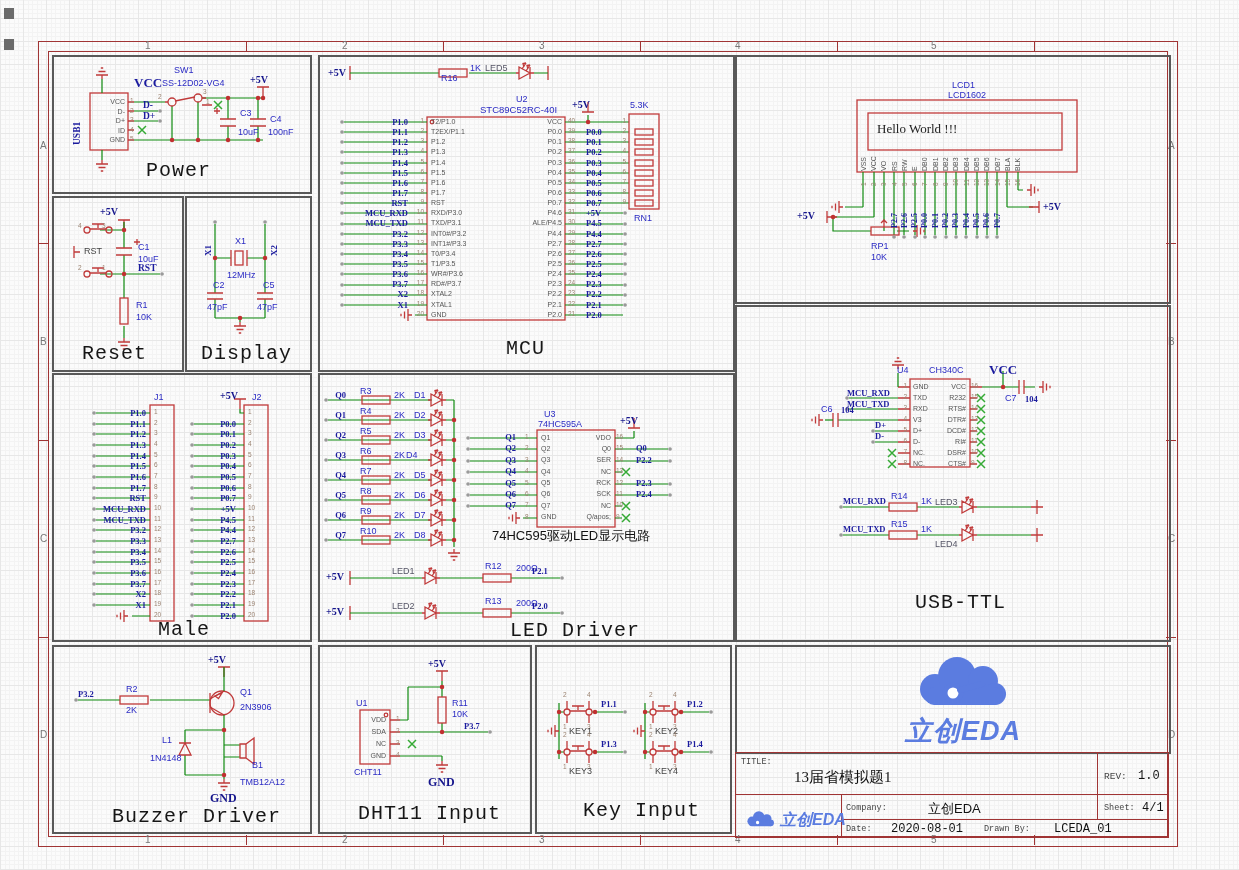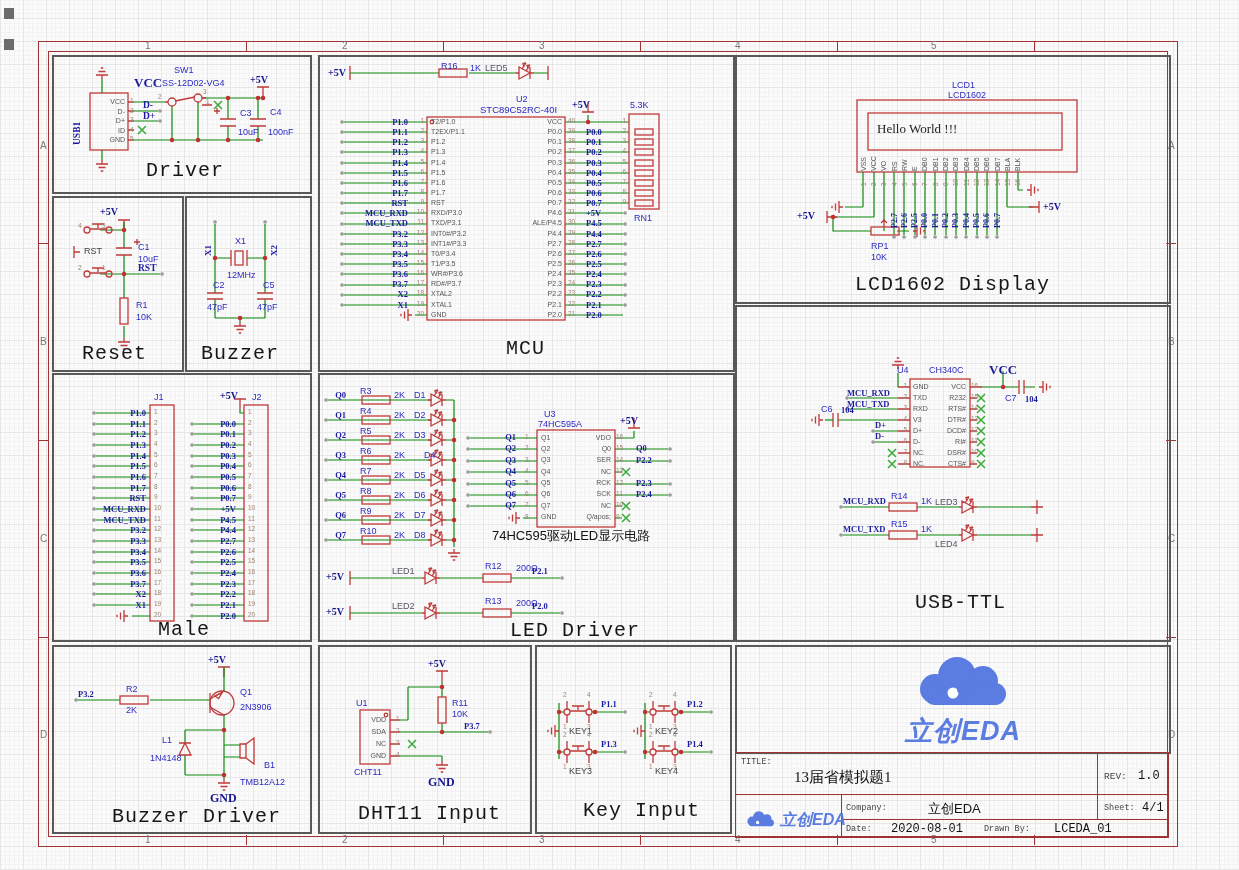--- a/index.html
+++ b/index.html
@@ -169,23 +169,23 @@
 <span class="sp net" style="left:89px;top:43px;font-size:9.5px">D-</span>
 <span class="sp net" style="left:89px;top:54px;font-size:9.5px">D+</span>
 <span class="sp val" style="left:120px;top:8px">SW1</span>
 <span class="sp val" style="left:108px;top:21px">SS-12D02-VG4</span>
 <span class="sp pn" style="left:104px;top:36px">2</span>
 <span class="sp pn" style="left:149px;top:31px">3</span>
 <span class="sp pn" style="left:152px;top:41px">1</span>
 <span class="sp p5" style="left:196px;top:17px">+5V</span>
 <span class="sp val" style="left:186px;top:51px">C3</span>
 <span class="sp val" style="left:184px;top:70px">10uF</span>
-<span class="sp val" style="left:216px;top:50px">C4</span>
+<span class="sp val" style="left:216px;top:57px">C4</span>
 <span class="sp val" style="left:214px;top:70px">100nF</span>
-<span class="sp btitle" style="left:92px;top:102px">Driver</span>
+<span class="sp btitle" style="left:92px;top:102px">Power</span>
 </div>
 
 <div class="blk" style="left:52px;top:196px;width:128px;height:172px">
 <svg class="art" width="128" height="172">
   <use href="#pwr" transform="translate(70,22)"></use>
   <path class="w" d="M70 24V50M70 57V100M70 128V140M46 32H70M46 76H70M70 76H106"></path>
   <use href="#btn" transform="translate(33,32) rotate(0)"></use>
   <use href="#btn" transform="translate(33,76)"></use>
   <path class="s" d="M20 48V60M20 54H26M62 50H78M62 57H78M80 44H86M83 41V47"></path>
   <use href="#resv" transform="translate(70,100)"></use>
@@ -219,21 +219,21 @@
   <path class="pd" d="M28 24h.1M78 24h.1"></path>
 </svg>
 <span class="sp vt net" style="left:16px;top:28px;height:30px;font-size:9px">X1</span>
 <span class="sp vt net" style="left:82px;top:28px;height:30px;font-size:9px">X2</span>
 <span class="sp val" style="left:48px;top:38px">X1</span>
 <span class="sp val" style="left:40px;top:72px">12MHz</span>
 <span class="sp val" style="left:26px;top:82px">C2</span>
 <span class="sp val" style="left:20px;top:104px">47pF</span>
 <span class="sp val" style="left:76px;top:82px">C5</span>
 <span class="sp val" style="left:70px;top:104px">47pF</span>
-<span class="sp btitle" style="left:14px;top:144px">Buzzer</span>
+<span class="sp btitle" style="left:14px;top:144px">Display</span>
 </div>
 
 <div class="blk" style="left:318px;top:55px;width:413px;height:313px">
 <svg class="art" width="413" height="313">
   <path class="s" d="M30 9V23M228 9V23"></path>
   <path class="w" d="M30 16H119M149 16H196M214 16H228"></path>
   <use href="#res" x="119" y="16"></use>
   <use href="#led" transform="translate(196,16)"></use>
   <rect class="s" x="107" y="60" width="138" height="203"></rect>
   <circle class="s" cx="112" cy="65" r="1.8"></circle>
@@ -247,21 +247,21 @@
   <rect class="s" x="315" y="92" width="18" height="6"></rect>
       <rect class="s" x="315" y="103" width="18" height="6"></rect>
   <rect class="s" x="315" y="113" width="18" height="6"></rect>
       <rect class="s" x="315" y="123" width="18" height="6"></rect>
   <rect class="s" x="315" y="133" width="18" height="6"></rect>
       <rect class="s" x="315" y="143" width="18" height="6"></rect>
   <path class="jd" d="M268 65h.1"></path>
   <path class="pd" d="M22 65h.1M22 75h.1M22 85h.1M22 95h.1M22 106h.1M22 116h.1M22 126h.1M22 136h.1M22 146h.1M22 156h.1M22 167h.1M22 177h.1M22 187h.1M22 197h.1M22 207h.1M22 217h.1M22 228h.1M22 238h.1M22 248h.1M305 156h.1M305 167h.1M305 177h.1M305 187h.1M305 197h.1M305 207h.1M305 217h.1M305 228h.1M305 238h.1M305 248h.1"></path>
 </svg>
 <span class="sp p5" style="left:8px;top:10px">+5V</span>
-<span class="sp val" style="left:121px;top:4px">R16</span>
+<span class="sp val" style="left:121px;top:16px">R16</span>
 <span class="sp val" style="left:150px;top:6px">1K</span>
 <span class="sp val" style="left:165px;top:6px;color:#556">LED5</span>
 <span class="sp val" style="left:196px;top:37px">U2</span>
 <span class="sp val" style="left:160px;top:47px;font-size:9.5px">STC89C52RC-40I</span>
 <span class="sp p5" style="left:252px;top:42px">+5V</span>
 <span class="sp val" style="left:310px;top:43px">5.3K</span>
 <span class="sp val" style="left:314px;top:156px">RN1</span>
 <div class="col" style="left:6px;top:60px;width:82px;line-height:10px">
   <div class="rw" style="height:10.15px">
         <span class="net rgt">P1.0</span>
@@ -797,21 +797,20 @@
       <div class="vcol">
     <span class="vt pname" style="height:44px">BLK</span>
     <span class="vt pn" style="height:15px">16</span>
     <span class="vt net" style="height:42px;font-size:8px"></span>
   </div>
 </div>
 <span class="sp p5" style="left:60px;top:153px">+5V</span>
 <span class="sp p5" style="left:306px;top:144px">+5V</span>
 <span class="sp val" style="left:134px;top:184px">RP1</span>
 <span class="sp val" style="left:134px;top:195px">10K</span>
-<span class="sp btitle" style="left:118px;top:216px">LCD1602 Display</span>
 </div>
 
 <div class="blk" style="left:52px;top:373px;width:256px;height:265px">
 <svg class="art" width="256" height="265">
   <rect class="s" x="96" y="30" width="24" height="216"></rect>
   <rect class="s" x="190" y="30" width="24" height="216"></rect>
   <path class="w" d="M42 38H96M42 49H96M42 59H96M42 70H96M42 81H96M42 91H96M42 102H96M42 113H96M42 123H96M42 134H96M42 145H96M42 155H96M42 166H96M42 177H96M42 187H96M42 198H96M42 209H96M42 219H96M42 230H96M78 241H96"></path>
   <use href="#gnd" transform="translate(74,241) rotate(90)"></use>
   <use href="#pwr" transform="translate(186,24)"></use>
   <path class="w" d="M186 34V38H190M140 49H190M140 59H190M140 70H190M140 81H190M140 91H190M140 102H190M140 113H190M140 123H190M140 134H190M140 145H190M140 155H190M140 166H190M140 177H190M140 187H190M140 198H190M140 209H190M140 219H190M140 230H190M140 241H190"></path>
@@ -1126,21 +1125,21 @@
       <div class="rw arow" style="height:20px">
     <span class="net rgt" style="left:0;top:0;width:22px">Q2</span>
     <span class="val" style="left:36px;top:-4px">R5</span>
     <span class="val" style="left:70px;top:0">2K</span>
     <span class="val" style="left:90px;top:0">D3</span>
   </div>
       <div class="rw arow" style="height:20px">
     <span class="net rgt" style="left:0;top:0;width:22px">Q3</span>
     <span class="val" style="left:36px;top:-4px">R6</span>
     <span class="val" style="left:70px;top:0">2K</span>
-    <span class="val" style="left:100px;top:0">D4</span>
+    <span class="val" style="left:82px;top:0">D4</span>
   </div>
       <div class="rw arow" style="height:20px">
     <span class="net rgt" style="left:0;top:0;width:22px">Q4</span>
     <span class="val" style="left:36px;top:-4px">R7</span>
     <span class="val" style="left:70px;top:0">2K</span>
     <span class="val" style="left:90px;top:0">D5</span>
   </div>
       <div class="rw arow" style="height:20px">
     <span class="net rgt" style="left:0;top:0;width:22px">Q5</span>
     <span class="val" style="left:36px;top:-4px">R8</span>
@@ -1399,21 +1398,21 @@
   <path class="pd" d="M22 53h.1"></path>
 </svg>
 <span class="sp net" style="left:24px;top:42px">P3.2</span>
 <span class="sp val" style="left:72px;top:37px">R2</span>
 <span class="sp val" style="left:72px;top:58px">2K</span>
 <span class="sp p5" style="left:154px;top:7px">+5V</span>
 <span class="sp val" style="left:186px;top:40px">Q1</span>
 <span class="sp val" style="left:186px;top:55px">2N3906</span>
 <span class="sp val" style="left:108px;top:88px">L1</span>
 <span class="sp val" style="left:96px;top:106px">1N4148</span>
-<span class="sp val" style="left:210px;top:113px">B1</span>
+<span class="sp val" style="left:198px;top:113px">B1</span>
 <span class="sp val" style="left:186px;top:130px">TMB12A12</span>
 <span class="sp gndt" style="left:156px;top:144px">GND</span>
 <span class="sp btitle" style="left:58px;top:158px">Buzzer Driver</span>
 </div>
 
 <div class="blk" style="left:318px;top:645px;width:210px;height:185px">
 <svg class="art" width="210" height="185">
   <use href="#pwr" transform="translate(122,24)"></use>
   <path class="w" d="M122 34V50M122 76V85M80 73H88M88 73V40M88 40H122M80 85H168M80 109H122M122 109V114"></path>
   <use href="#resv" transform="translate(122,50)"></use>

